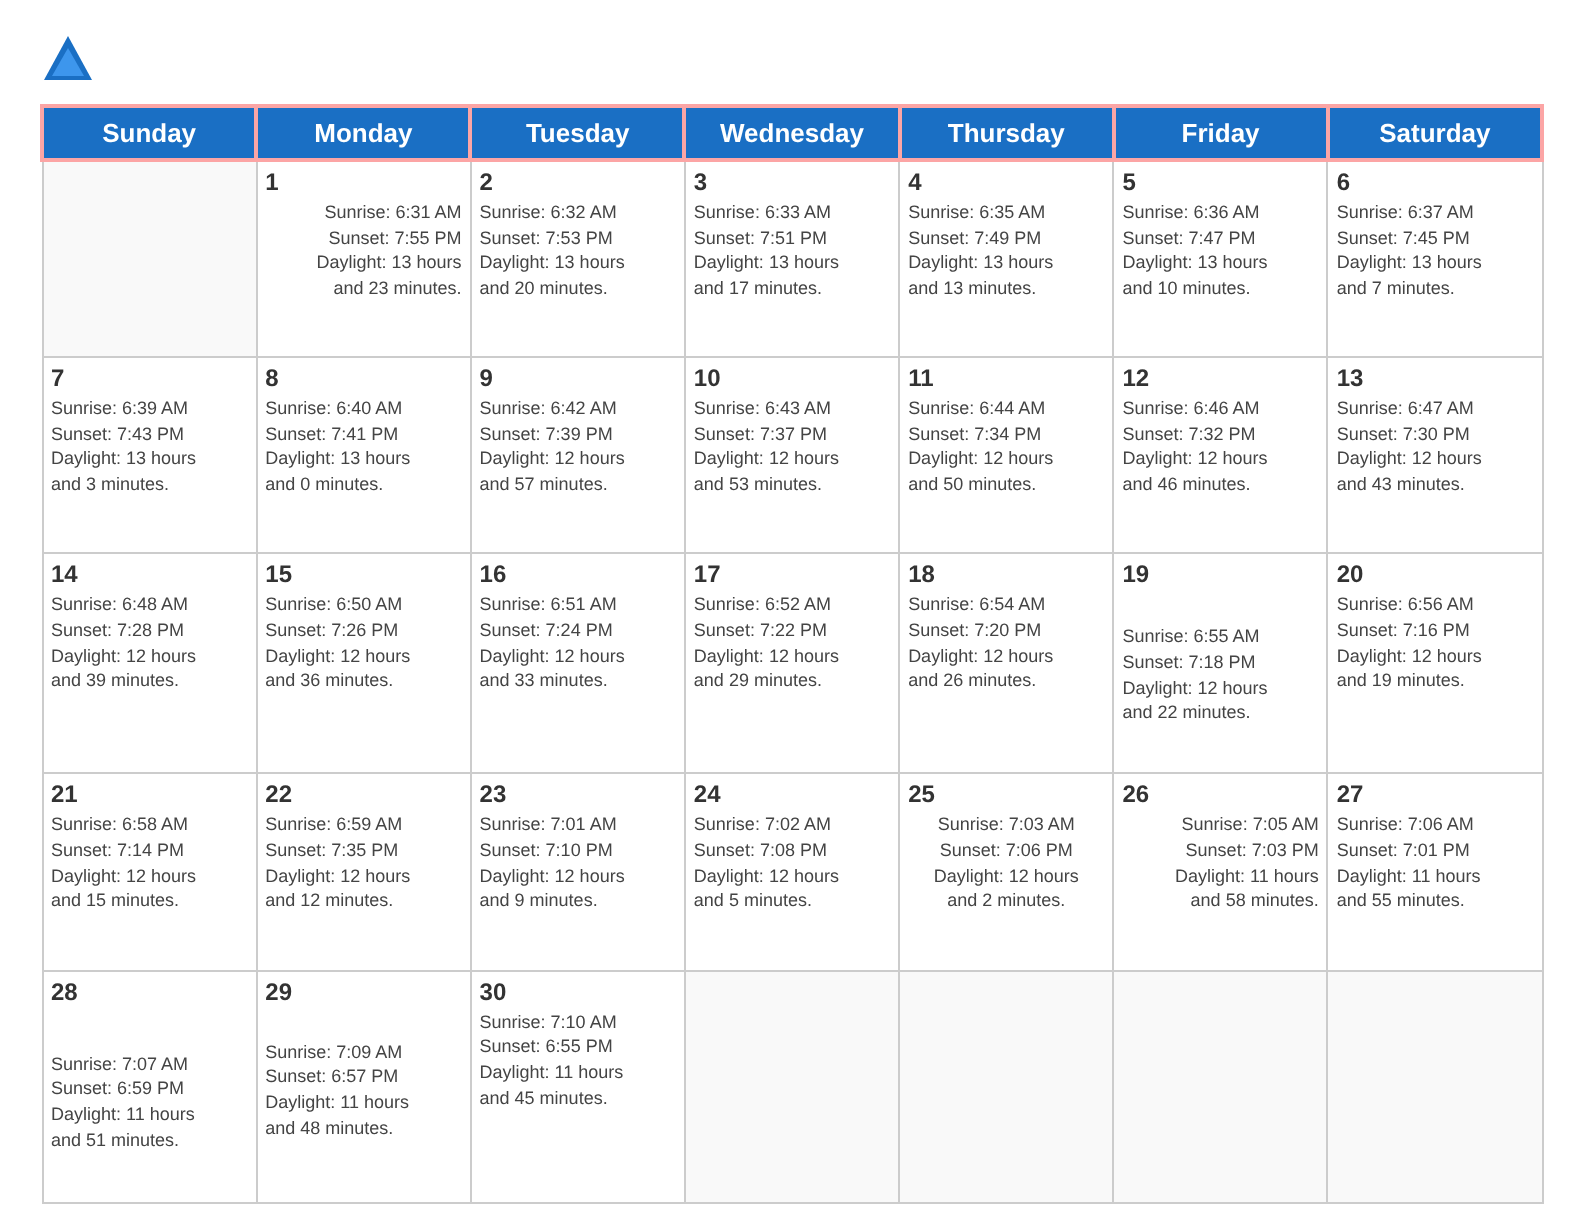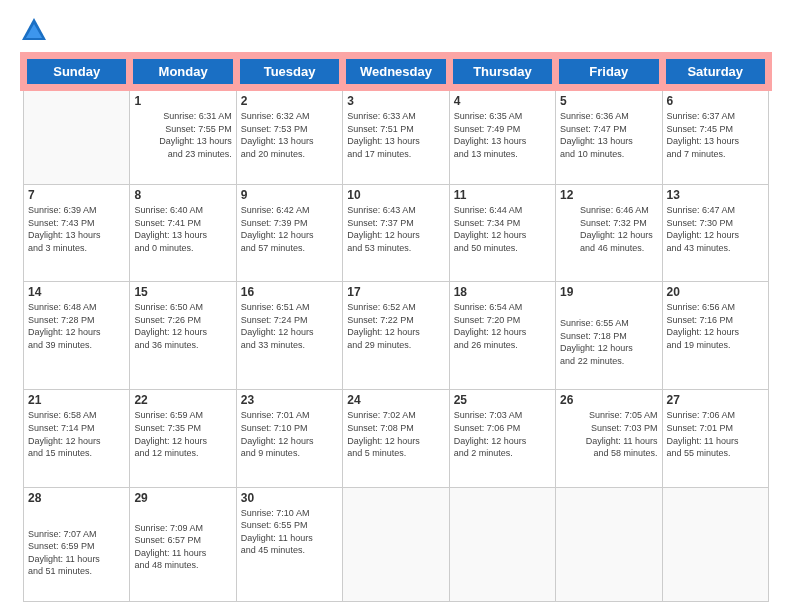--- a/index.html
+++ b/index.html
@@ -72,21 +72,21 @@
       border-collapse: collapse;
       table-layout: fixed;
     }
     .day-header {
       background: #1a6fc4;
       color: #fff;
       text-align: center;
       padding: 5px 2px;
       font-size: 13px;
       font-weight: bold;
-      border: 7px solid #fca5a5;
+      border: 2px solid #fca5a5;
     }
     td {
       border: 1px solid #ccc;
       vertical-align: top;
       padding: 3px 4px;
       font-size: 9.5px;
       color: #333;
       height: 80px;
     }
     .day-num {
@@ -218,21 +218,21 @@
           </td>
           <td>
             <span class="day-num">11</span>
             <div class="day-info" style="white-space: pre-line;">Sunrise: 6:44 AM
 Sunset: 7:34 PM
 Daylight: 12 hours
 and 50 minutes.</div>
           </td>
           <td>
             <span class="day-num">12</span>
-            <div class="day-info" style="white-space: pre-line; margin-left: 20px;">Sunrise: 6:46 AM
+            <div class="day-info" style="white-space: pre-line;">Sunrise: 6:46 AM
 Sunset: 7:32 PM
 Daylight: 12 hours
 and 46 minutes.</div>
           </td>
           <td>
             <span class="day-num">13</span>
             <div class="day-info" style="white-space: pre-line;">Sunrise: 6:47 AM
 Sunset: 7:30 PM
 Daylight: 12 hours
 and 43 minutes.</div>
@@ -313,21 +313,21 @@
           </td>
           <td>
             <span class="day-num">24</span>
             <div class="day-info" style="white-space: pre-line;">Sunrise: 7:02 AM
 Sunset: 7:08 PM
 Daylight: 12 hours
 and 5 minutes.</div>
           </td>
           <td>
             <span class="day-num">25</span>
-            <div class="day-info" style="white-space: pre-line;">Sunrise: 7:03 AM
+            <div class="day-info" style="white-space: pre-line; text-align: center;">Sunrise: 7:03 AM
 Sunset: 7:06 PM
 Daylight: 12 hours
 and 2 minutes.</div>
           </td>
           <td>
             <span class="day-num">26</span>
             <div class="day-info" style="white-space: pre-line; text-align: right;">Sunrise: 7:05 AM
 Sunset: 7:03 PM
 Daylight: 11 hours
 and 58 minutes.</div>

